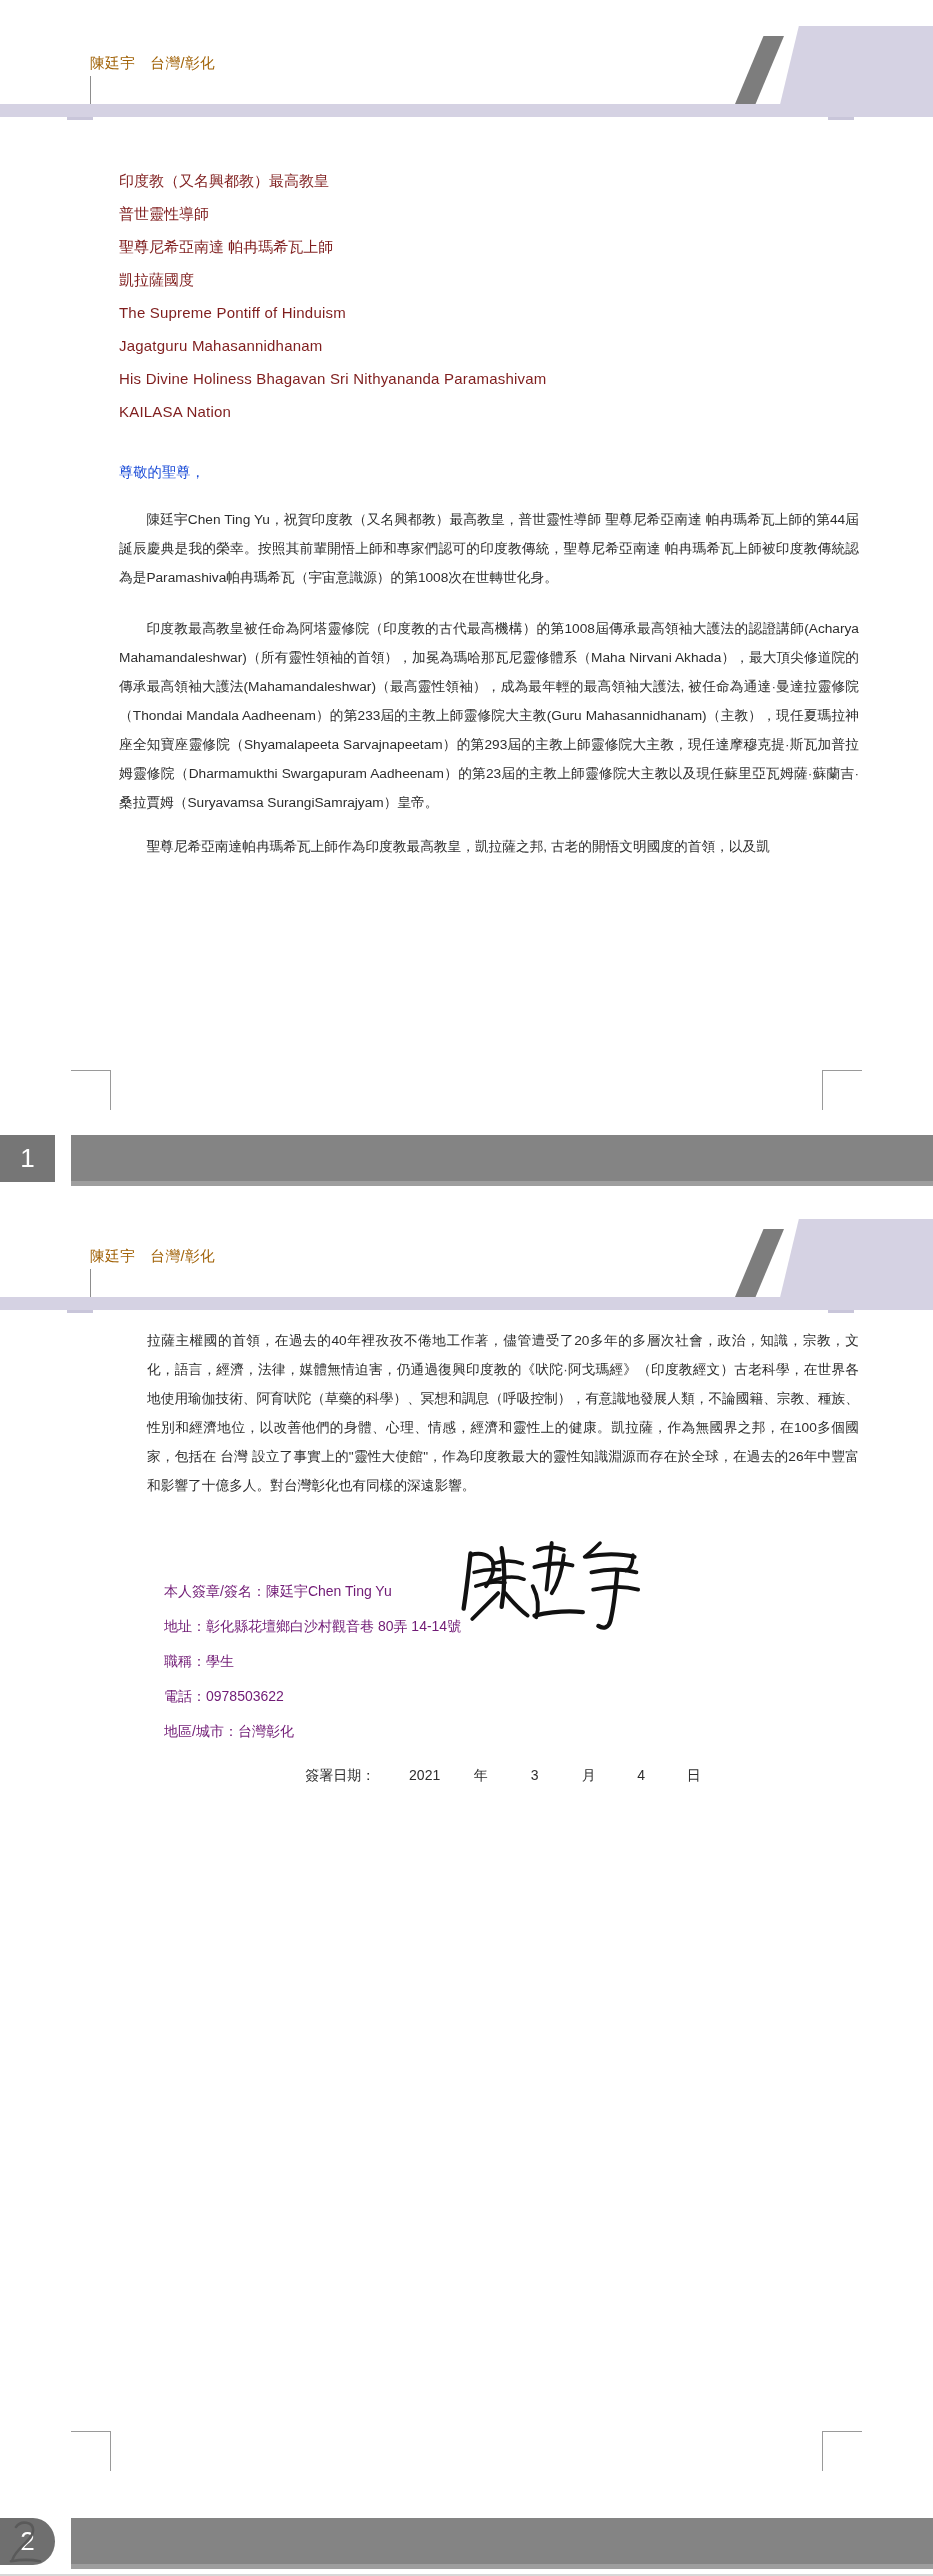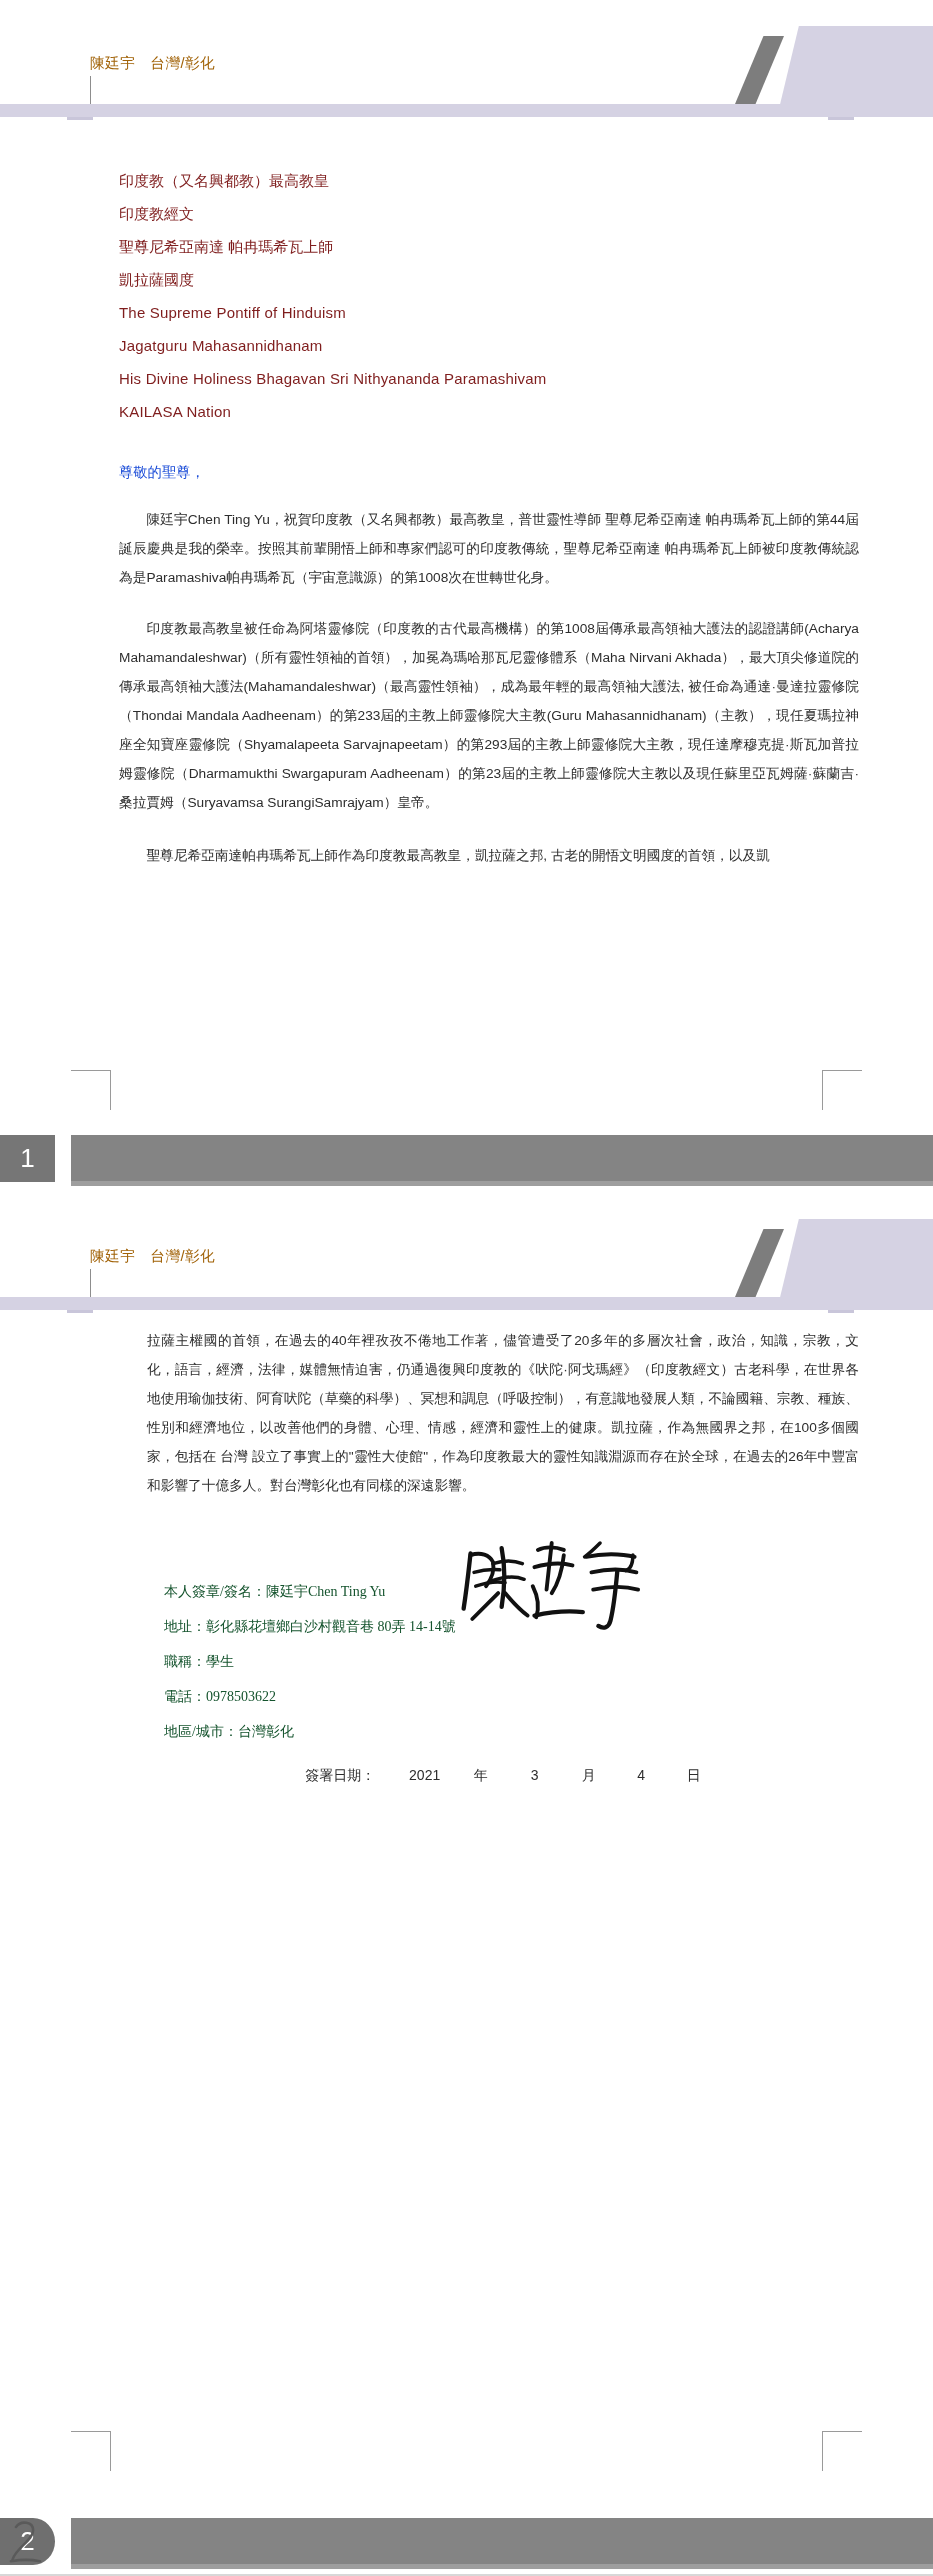--- a/index.html
+++ b/index.html
@@ -113,21 +113,21 @@
   p.body-para {
     margin-top:22.5px;
     font-size:13.7px;
     line-height:29px;
     text-align:justify;
     text-justify:inter-character;
     color:#2d2d2d;
     text-indent:2em;
   }
   p.body-para.no-indent { text-indent:0;margin-left:28px; }
-  p.tight { margin-top:24px; }
+  p.tight { margin-top:15px; }
 
   
   .crop {
     position:absolute;
     width:40px;
     height:40px;
   }
   .crop i {
     position:absolute;
     background:#9a9a9a;
@@ -204,23 +204,22 @@
 
   
   .sign-block {
     margin-top:74px;
     position:relative;
     padding-left:45px;
   }
   .sign-row {
     font-size:14px;
     line-height:35px;
-    color:#14532d;
+    color:#701a75;
     white-space:nowrap;
-    font-family:Liberation Serif, serif;
   }
   .date-row {
     font-size:14px;
     line-height:35px;
     color:#2d2d2d;
     margin-top:8.6px;
     display:flex;
     align-items:center;
     justify-content:center;
   }
@@ -251,21 +250,21 @@
     <div class="header-tick"></div>
     <div class="header-band"></div>
     <div class="header-band-notch-l"></div>
     <div class="header-band-notch-r"></div>
   </div>
 
   <div class="content">
 
     <div class="title-list">
       <div class="title-line">印度教（又名興都教）最高教皇</div>
-      <div class="title-line">印度教經文</div>
+      <div class="title-line">普世靈性導師</div>
       <div class="title-line">聖尊尼希亞南達  帕冉瑪希瓦上師</div>
       <div class="title-line">凱拉薩國度</div>
       <div class="title-line latin">The Supreme Pontiff of Hinduism</div>
       <div class="title-line latin">Jagatguru Mahasannidhanam</div>
       <div class="title-line latin">His Divine Holiness Bhagavan Sri Nithyananda Paramashivam</div>
       <div class="title-line latin">KAILASA Nation</div>
     </div>
 
     <div class="salutation">尊敬的聖尊，</div>
 

